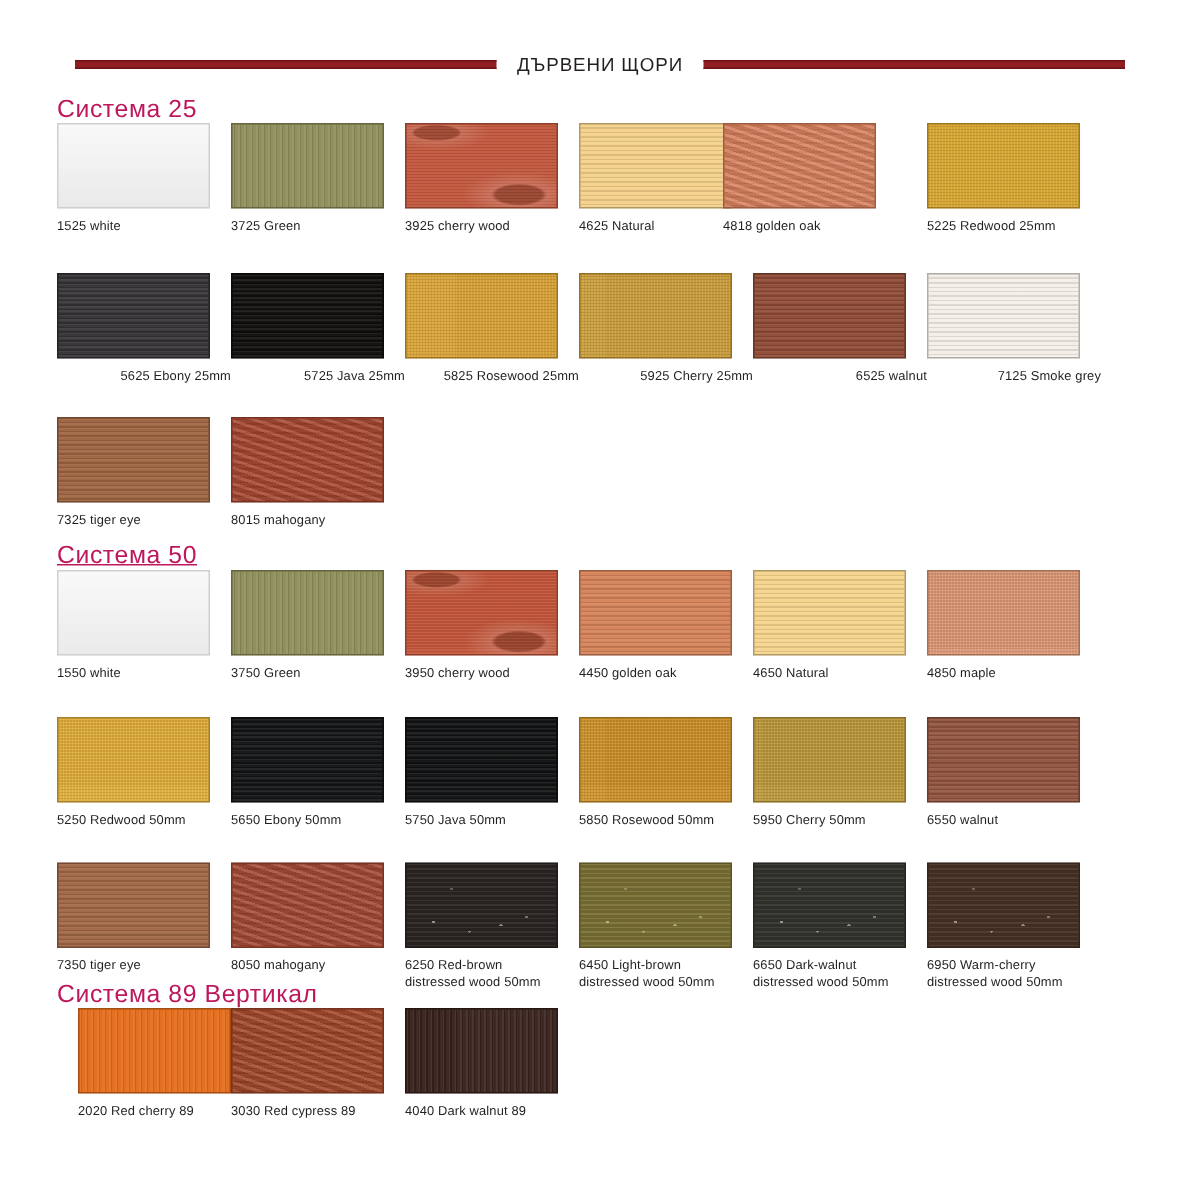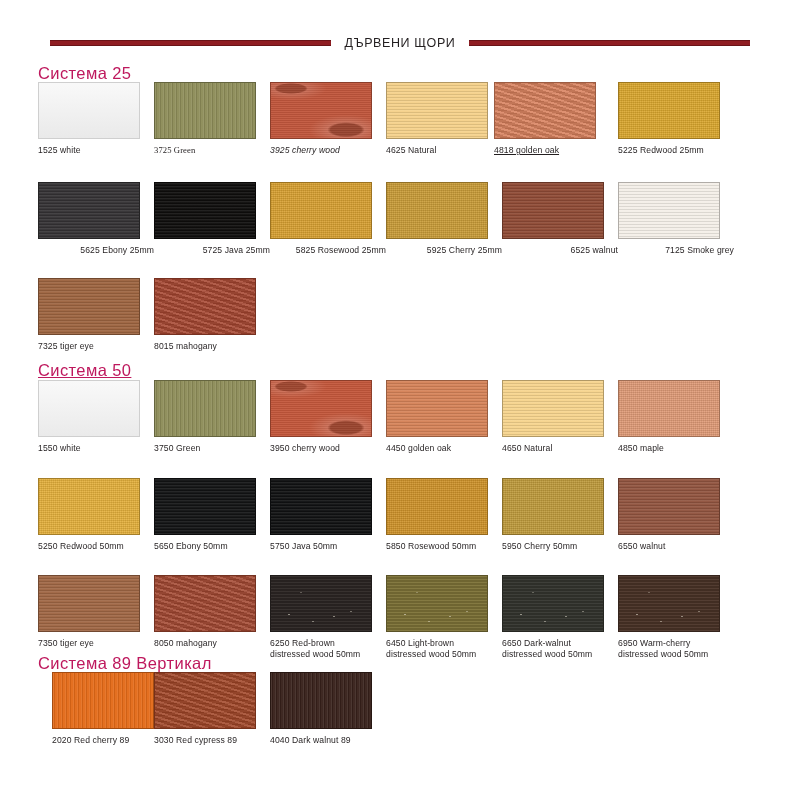--- a/index.html
+++ b/index.html
@@ -82,39 +82,39 @@
 
   <div id="sections-host">
       <div class="section-title" style="top: 65px;">Система 25</div>
       <div class="row" style="top: 82px;">
         <div class="cell" style="left: 0px;">
           <div class="swatch light-border" style="width: 102px; height: 57px; background-color: rgb(241, 241, 241);">
             <div class="grain" style="background: linear-gradient(rgba(255, 255, 255, 0.55), rgba(0, 0, 0, 0.03));"></div>
           </div>
           <div class="label">1525 white</div>
         </div>
-        <div class="cell" style="left: 116px; font-family: Liberation Serif, serif;">
+        <div class="cell" style="left: 116px;">
           <div class="swatch" style="width: 102px; height: 57px; background-color: rgb(141, 140, 88);">
             <div class="grain" style="background: repeating-linear-gradient(90deg, rgba(255, 255, 255, 0.1) 0px, rgba(255, 255, 255, 0.1) 1px, rgba(0, 0, 0, 0.09) 1px, rgba(0, 0, 0, 0.09) 2px, rgba(255, 255, 255, 0.04) 2px, rgba(255, 255, 255, 0.04) 4px);"></div>
           </div>
           <div class="label">3725 Green</div>
         </div>
-        <div class="cell" style="left: 232px; font-style: italic;">
+        <div class="cell" style="left: 232px;">
           <div class="swatch" style="width: 102px; height: 57px; background-color: rgb(193, 86, 60);">
             <div class="grain" style="background: radial-gradient(120% 70% at 20% 10%, rgba(0, 0, 0, 0.18) 0px, rgba(0, 0, 0, 0.18) 12%, rgba(255, 255, 255, 0.12) 14%, rgba(0, 0, 0, 0) 30%), radial-gradient(110% 80% at 75% 85%, rgba(0, 0, 0, 0.2) 0px, rgba(0, 0, 0, 0.2) 14%, rgba(255, 255, 255, 0.14) 17%, rgba(0, 0, 0, 0) 34%), repeating-linear-gradient(0deg, rgba(255, 255, 255, 0.06) 0px, rgba(255, 255, 255, 0.06) 1px, rgba(0, 0, 0, 0.07) 1px, rgba(0, 0, 0, 0.07) 2px);"></div>
           </div>
           <div class="label">3925 cherry wood</div>
         </div>
         <div class="cell" style="left: 348px;">
           <div class="swatch" style="width: 102px; height: 57px; background-color: rgb(245, 209, 138);">
             <div class="grain" style="background: repeating-linear-gradient(0deg, rgba(255, 255, 255, 0.086) 0px, rgba(255, 255, 255, 0.086) 1px, rgba(0, 0, 0, 0.1) 1px, rgba(0, 0, 0, 0.1) 2px, rgba(255, 255, 255, 0.03) 2px, rgba(255, 255, 255, 0.03) 3px);"></div>
           </div>
           <div class="label">4625 Natural</div>
         </div>
-        <div class="cell" style="left: 456px; text-decoration: underline;">
+        <div class="cell" style="left: 444px;">
           <div class="swatch" style="width: 102px; height: 57px; background-color: rgb(217, 128, 92);">
             <div class="grain" style="background: repeating-linear-gradient(18deg, rgba(255, 255, 255, 0.1) 0px, rgba(255, 255, 255, 0.1) 2px, rgba(0, 0, 0, 0.11) 2px, rgba(0, 0, 0, 0.11) 5px), repeating-linear-gradient(0deg, rgba(0, 0, 0, 0.05) 0px, rgba(0, 0, 0, 0.05) 1px, rgba(255, 255, 255, 0.04) 1px, rgba(255, 255, 255, 0.04) 3px);"></div>
           </div>
           <div class="label">4818 golden oak</div>
         </div>
         <div class="cell" style="left: 580px;">
           <div class="swatch" style="width: 102px; height: 57px; background-color: rgb(219, 167, 44);">
             <div class="grain" style="background: repeating-linear-gradient(0deg, rgba(255, 255, 255, 0.07) 0px, rgba(255, 255, 255, 0.07) 1px, rgba(0, 0, 0, 0.07) 1px, rgba(0, 0, 0, 0.07) 2px), repeating-linear-gradient(90deg, rgba(0, 0, 0, 0.05) 0px, rgba(0, 0, 0, 0.05) 1px, rgba(255, 255, 255, 0.05) 1px, rgba(255, 255, 255, 0.05) 2px);"></div>
           </div>
           <div class="label">5225 Redwood 25mm</div>

